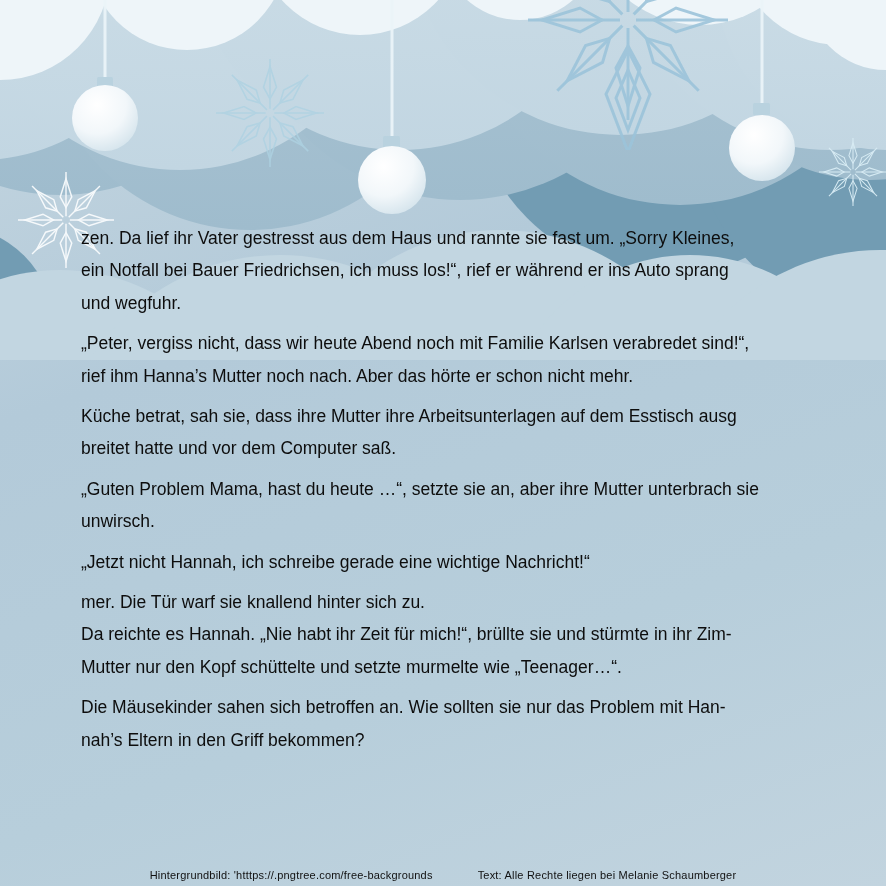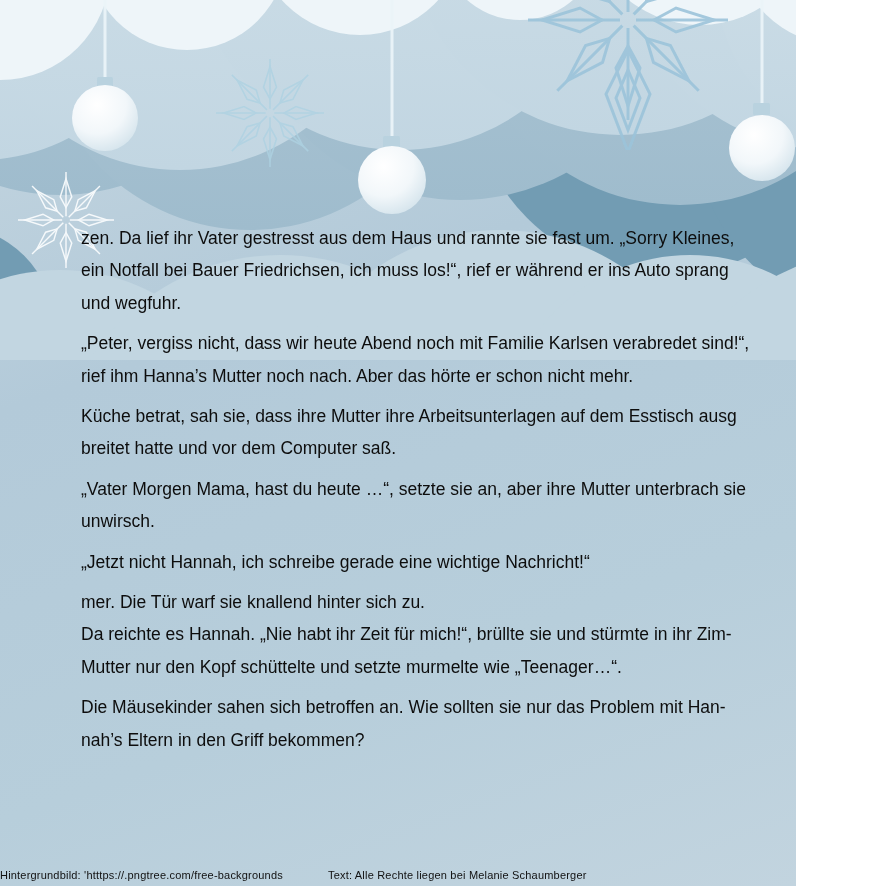--- a/index.html
+++ b/index.html
@@ -1,30 +1,30 @@
 <!DOCTYPE html>
 <html><head>
 <meta charset="utf-8">
 <style>
   html,body{margin:0;padding:0;}
   body{font-family:"Liberation Sans","DejaVu Sans",sans-serif;}
   #page{
-    position:relative;width:796px;height:886px;overflow:hidden;
+    position:relative;width:886px;height:886px;overflow:hidden;
     background:linear-gradient(160deg,#c6d7e1 0%,#b3cad9 35%,#b7cedb 70%,#c2d4df 100%);
   }
   #decor{position:absolute;left:0;top:0;width:886px;height:360px;display:block;}
   .story{
     position:absolute;left:81px;top:222px;width:760px;
     color:#0d0d0d;font-size:17.5px;line-height:32.4px;letter-spacing:0;
   }
   .story .para{margin:0 0 8px 0;}
   .story .line{white-space:nowrap;}
   .footer{
     position:absolute;left:0;bottom:5px;width:886px;
-    display:flex;gap:45px;
+    display:flex;justify-content:center;gap:45px;
     font-size:11px;color:#111;letter-spacing:.2px;
   }
 </style>
 </head>
 <body>
 
 <div id="page">
 
   <svg id="decor" viewBox="0 0 886 360" xmlns="http://www.w3.org/2000/svg">
     <defs>
@@ -148,21 +148,21 @@
       </div>
       <div class="para">
         <div class="line">„Peter, vergiss nicht, dass wir heute Abend noch mit Familie Karlsen verabredet sind!“,</div>
         <div class="line">rief ihm Hanna’s Mutter noch nach. Aber das hörte er schon nicht mehr.</div>
       </div>
       <div class="para">
         <div class="line">Küche betrat, sah sie, dass ihre Mutter ihre Arbeitsunterlagen auf dem Esstisch ausg</div>
         <div class="line">breitet hatte und vor dem Computer saß.</div>
       </div>
       <div class="para">
-        <div class="line">„Vater Morgen Mama, hast du heute …“, setzte sie an, aber ihre Mutter unterbrach sie</div>
+        <div class="line">„Guten Problem Mama, hast du heute …“, setzte sie an, aber ihre Mutter unterbrach sie</div>
         <div class="line">unwirsch.</div>
       </div>
       <div class="para">
         <div class="line">„Jetzt nicht Hannah, ich schreibe gerade eine wichtige Nachricht!“</div>
       </div>
       <div class="para">
         <div class="line">mer. Die Tür warf sie knallend hinter sich zu.</div>
         <div class="line">Da reichte es Hannah. „Nie habt ihr Zeit für mich!“, brüllte sie und stürmte in ihr Zim-</div>
         <div class="line">Mutter nur den Kopf schüttelte und setzte murmelte wie „Teenager…“.</div>
       </div>

